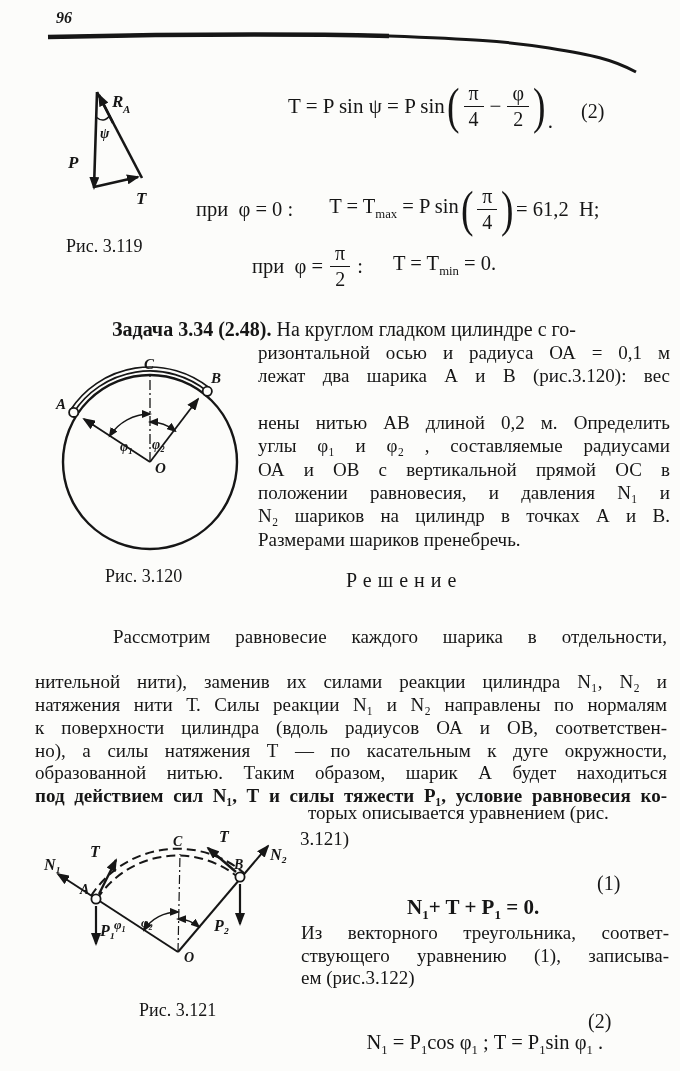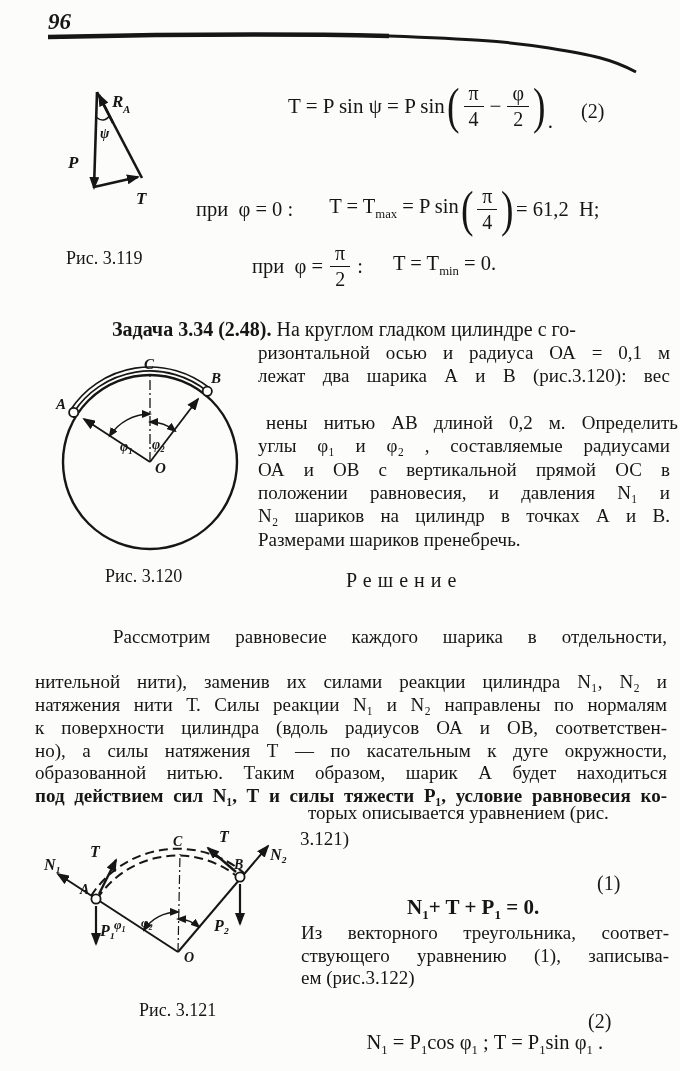--- a/index.html
+++ b/index.html
@@ -4,21 +4,21 @@
 <style>
   html,body{margin:0;padding:0;background:#e8e8e4;}
   .page{
     position:relative; width:680px; height:1071px; margin:0 auto;
     background:#fcfcfa; color:#161616; overflow:hidden;
     font-family:"Liberation Serif","DejaVu Serif",serif;
   }
   .abs{position:absolute;}
   .txt{font-size:19px; line-height:23px; white-space:nowrap;}
   .just{white-space:normal; text-align:justify; text-align-last:justify;}
-  .pagenum{font-size:23px; font-weight:bold; font-style:italic;}
+  .pagenum{font-size:16px; font-weight:bold; font-style:italic;margin-left:8px;}
   .caption{font-size:18px;}
   .heading{font-size:20px; letter-spacing:6px;}
   .eqrow{display:flex; align-items:center; font-size:21px; white-space:pre;}
   .bold{font-weight:bold;}
   .frac{display:inline-flex; flex-direction:column; align-items:center; font-size:20px; line-height:1.12; margin:0 2px;}
   .fn{border-bottom:1.7px solid #161616; padding:0 5px 1px;}
   .fd{padding-top:1px;}
   .bigp{font-size:50px; line-height:0.85; display:inline-block; transform:scaleX(0.75); font-weight:normal;}
   .ss{font-size:62%;}
   .sp36{display:inline-block; width:36px;}
@@ -57,21 +57,21 @@
     <path class="stroke" d="M41,10 L86,96" stroke-width="2.6"></path>
     <path class="stroke" d="M57,41 L43,13" stroke-width="2.6" marker-end="url(#ah)"></path>
     <path class="stroke" d="M38,105 L82,95" stroke-width="2.6" marker-end="url(#ah)"></path>
     <path class="stroke" d="M40,35 Q48,42 54,33" stroke-width="1.5"></path>
     <text x="56" y="25" font-size="17">R</text>
     <text x="67" y="31" font-size="11">A</text>
     <text x="44" y="56" font-size="14">ψ</text>
     <text x="12" y="86" font-size="17">P</text>
     <text x="80" y="122" font-size="17">T</text>
   </svg>
-  <div class="abs caption" style="left:66px; top:248px;text-align:right;">Рис. 3.119</div>
+  <div class="abs caption" style="left:66px; top:236px;text-align:right;">Рис. 3.119</div>
 
   <div class="eqrow abs" style="left:288px; top:78px; height:56px;">
     <span>T = P sin ψ = P sin</span>
     <span class="bigp">(</span>
     <span class="frac">
       <span class="fn">π</span>
       <span class="fd">4</span>
     </span>
     <span style="margin:0 4px;">−</span>
     <span class="frac">
@@ -106,21 +106,21 @@
     <span> :</span>
     <span class="sp30"></span>
     <span><span>T = T</span><sub class="ss">min</sub><span> = 0.</span></span>
   </div>
 
   <div class="abs txt" style="left:112px; top:318px; font-size:20px;">
     <span class="bold">Задача 3.34 (2.48).</span><span> На круглом гладком цилиндре с го-</span>
   </div>
   <div class="abs txt just" style="left:258px; top:341px; width:412px;">ризонтальной осью и радиуса  ОА = 0,1 м</div>
   <div class="abs txt just" style="left:258px; top:364px; width:412px;">лежат два шарика А и В (рис.3.120): вес</div>
-  <div class="abs txt just" style="left:266px; top:411px; width:412px;">нены нитью АВ длиной 0,2 м. Определить</div>
+  <div class="abs txt just" style="left:258px; top:411px; width:412px;">нены нитью АВ длиной 0,2 м. Определить</div>
   <div class="abs txt just" style="left:258px; top:434px; width:412px;">углы  φ₁  и  φ₂ , составляемые радиусами</div>
   <div class="abs txt just" style="left:258px; top:458px; width:412px;">ОА и ОВ с вертикальной прямой ОС в</div>
   <div class="abs txt just" style="left:258px; top:481px; width:412px;">положении равновесия, и давления N₁ и</div>
   <div class="abs txt just" style="left:258px; top:504px; width:412px;">N₂ шариков на цилиндр в точках А и В.</div>
   <div class="abs txt" style="left:258px; top:528px;text-align:center;">Размерами шариков пренебречь.</div>
 
   <svg class="abs" style="left:40px; top:356px;" width="220" height="212" viewBox="0 0 220 212">
     <circle class="stroke" cx="110" cy="106" r="87" stroke-width="2.4"></circle>
     <path class="stroke" d="M33.7,56.4 A91,91 0 0 1 167.3,35.3" stroke-width="1.7"></path>
     <path class="stroke" d="M30.3,54.3 A95,95 0 0 1 169.8,32.2" stroke-width="1.7"></path>

